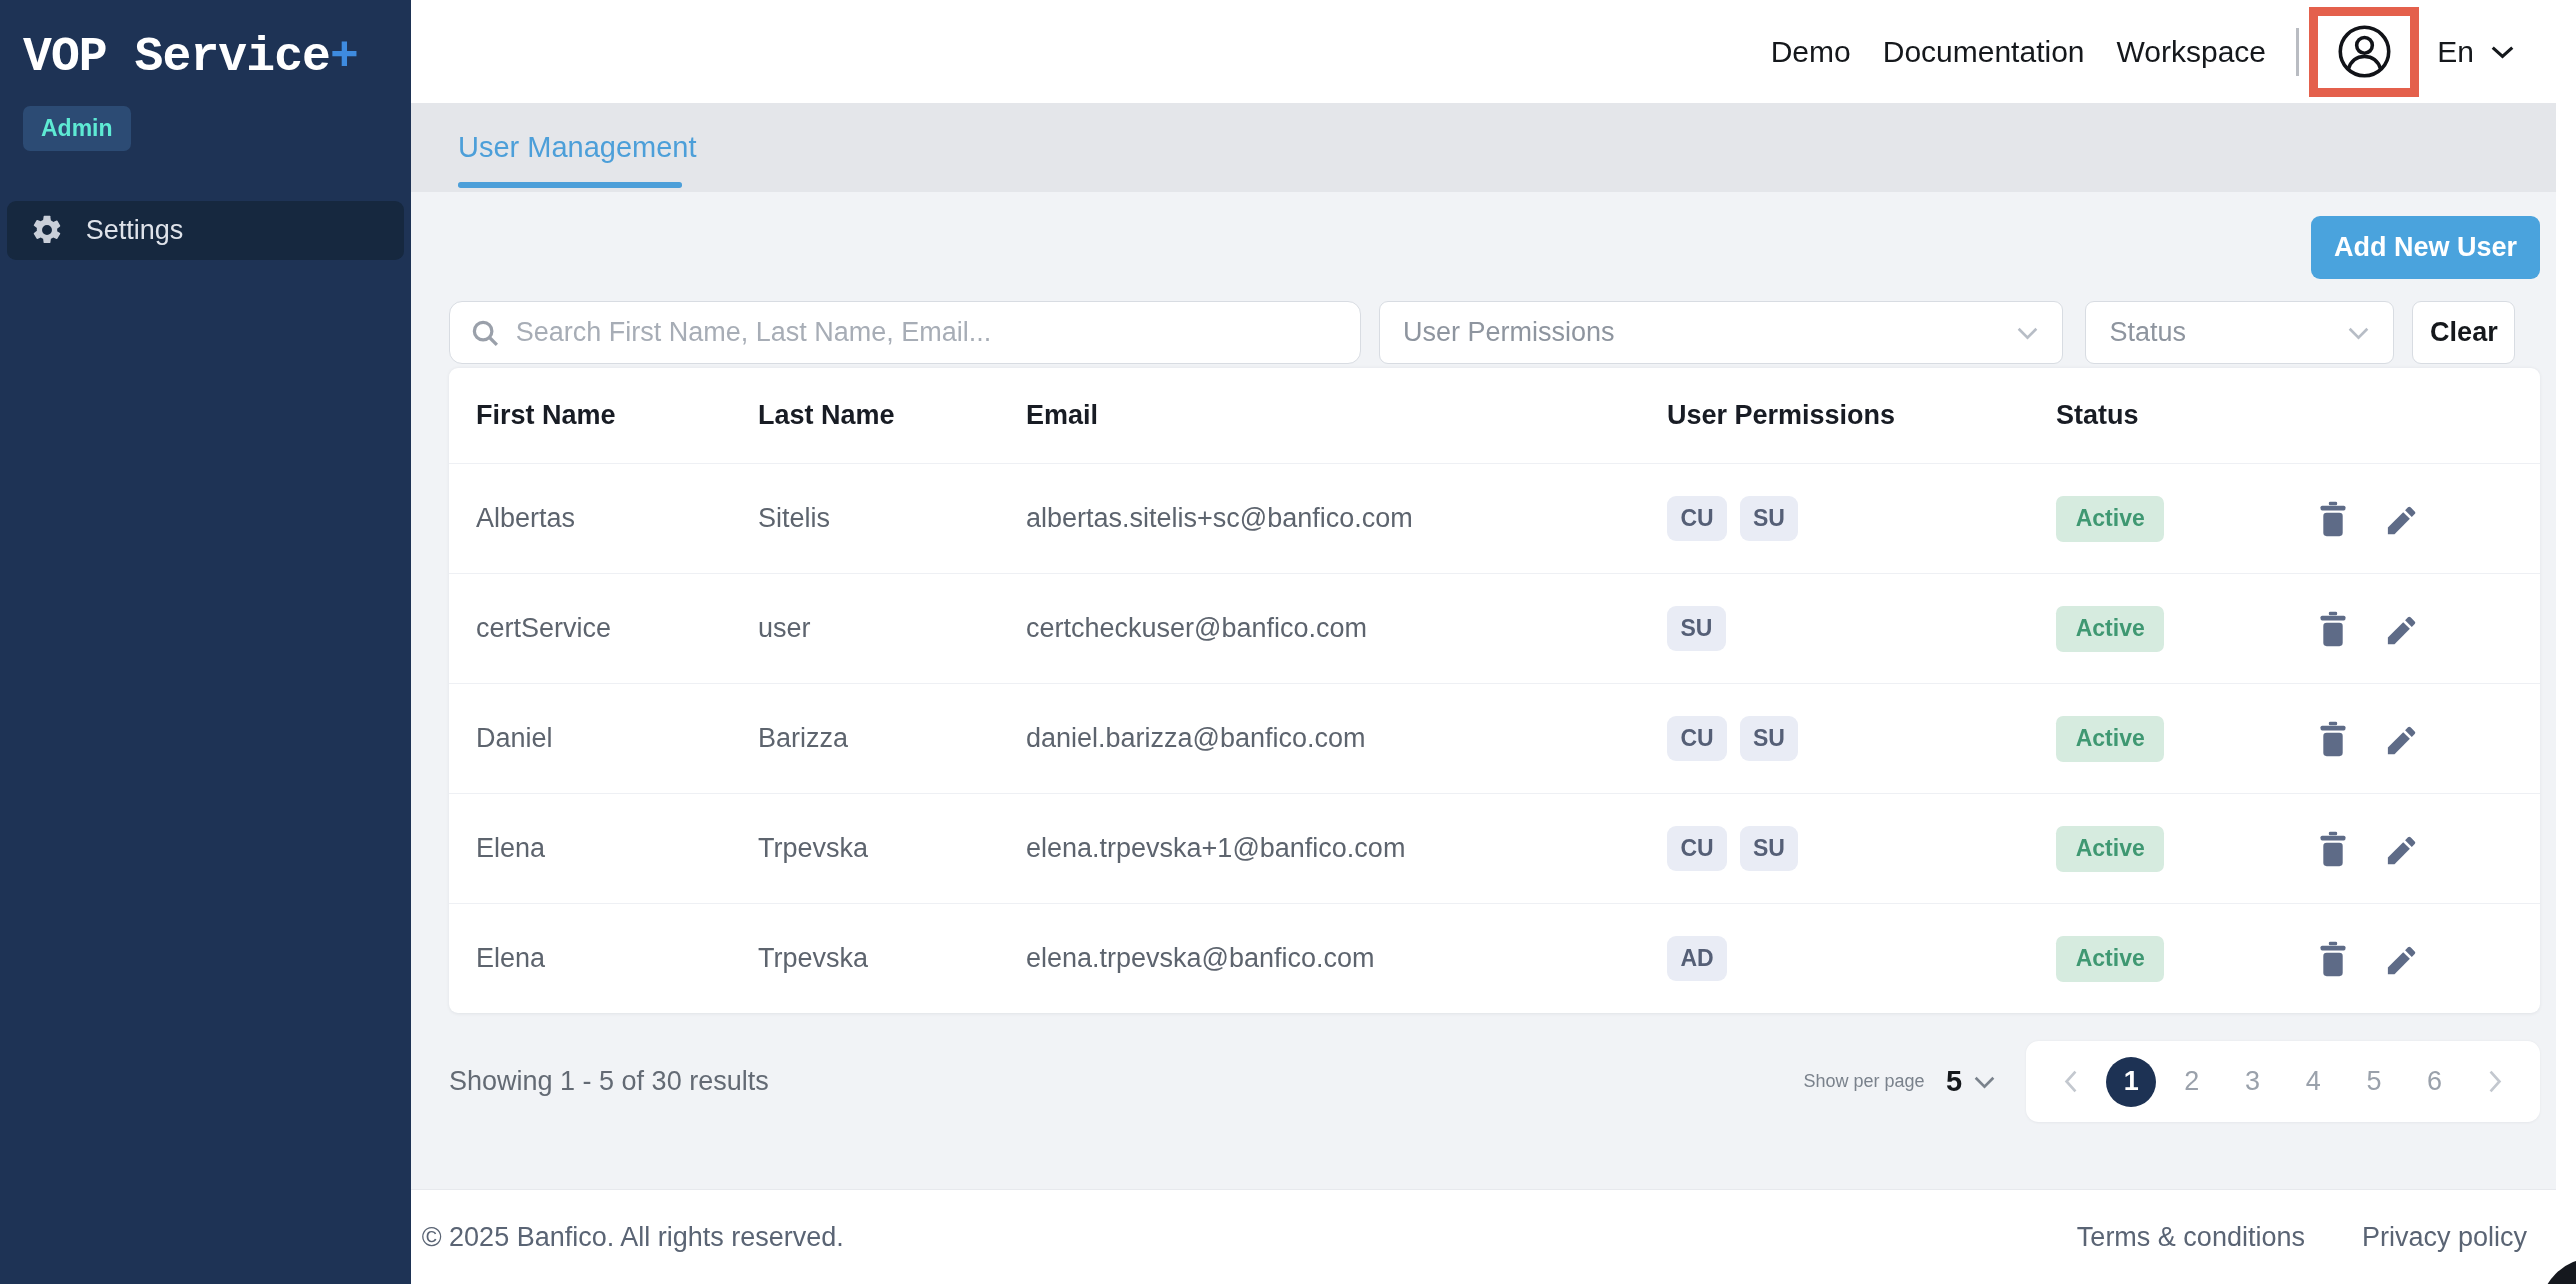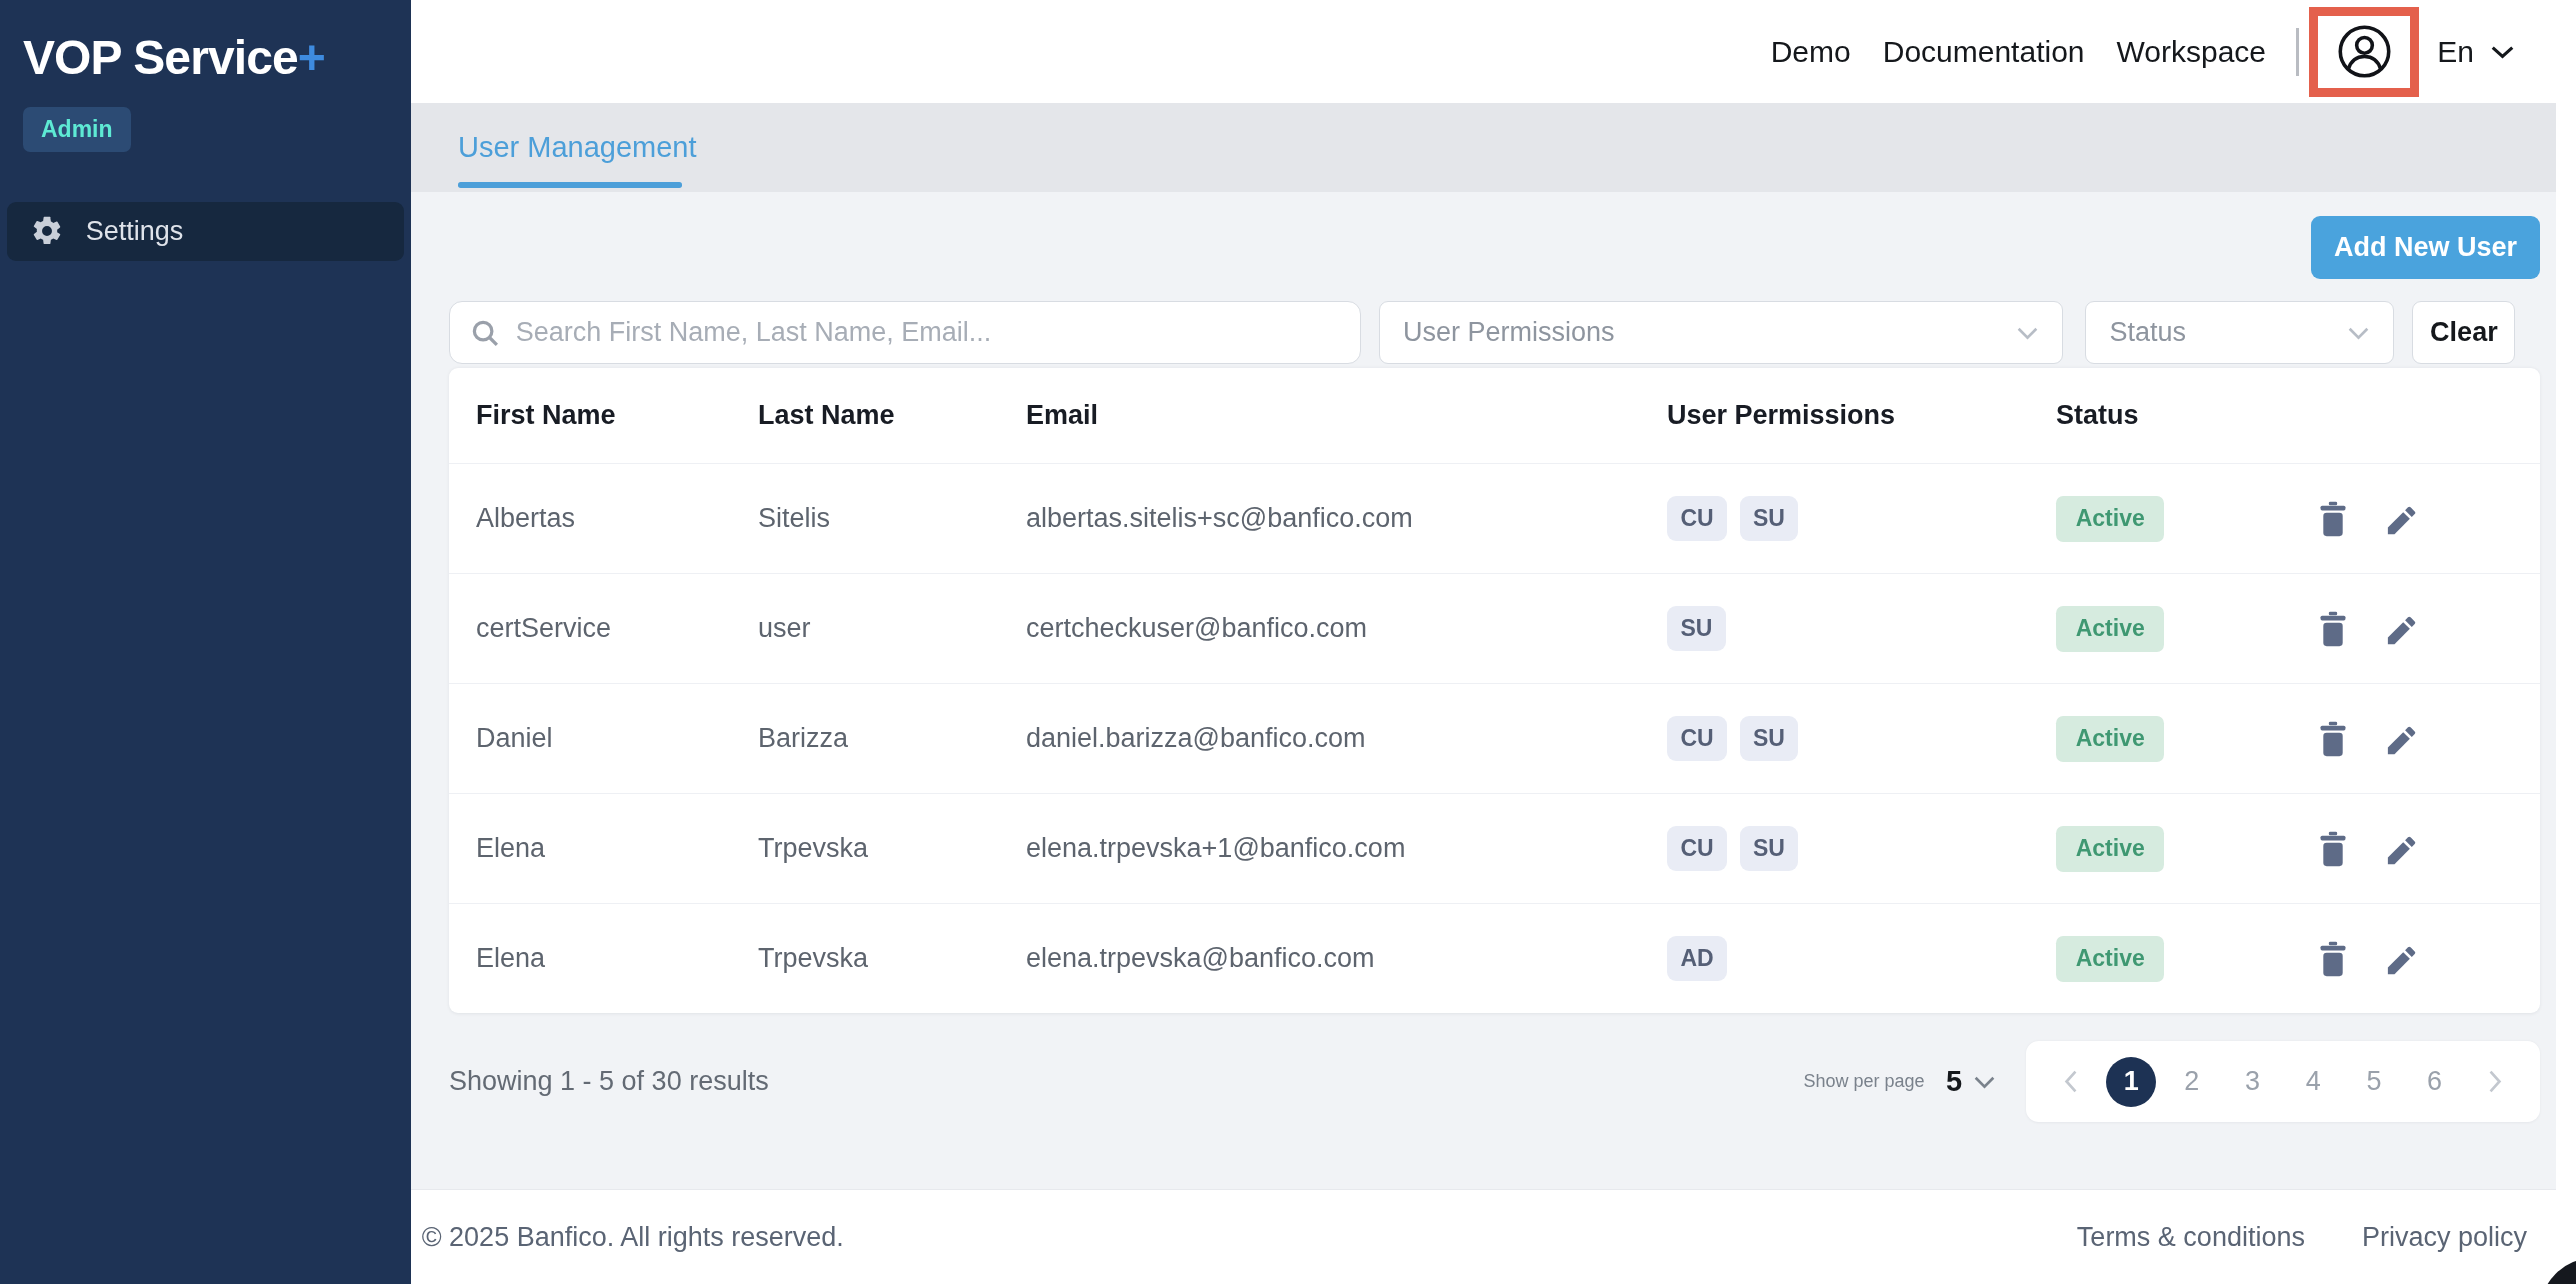--- a/index.html
+++ b/index.html
@@ -3,21 +3,21 @@
 <meta charset="utf-8">
 <style>
   * { box-sizing: border-box; margin: 0; padding: 0; }
   html,body { width:2576px; height:1284px; }
   body {
     font-family:"Liberation Sans", sans-serif;
     display:flex; overflow:hidden; background:#F1F3F6; position:relative;
   }
   
   .sidebar { width:411px; min-width:411px; background:#1E3355; position:relative; z-index:3; }
-  .logo { padding:30px 0 0 23px; font-size:48px; font-weight:800; color:#FFFFFF; letter-spacing:-0.9px; }
+  .logo { padding:30px 0 0 23px; font-size:48px; font-weight:800; color:#FFFFFF; letter-spacing:-0.9px;font-family:Liberation Mono, monospace; }
   .logo .plus { color:#3E8BDF; }
   .admin-badge { display:inline-block; margin:21.5px 0 0 23px; background:#2C4B74; color:#5eead4;
     font-size:23px; font-weight:700; padding:9px 18px; border-radius:7.2px; }
   .menu { margin-top:50px; }
   .menu-item { margin:0 7.2px; height:59px; background:#16283F; border-radius:9px;
     display:flex; align-items:center; padding-left:23px; gap:21.5px;
     color:#DFE3EA; font-size:27px; cursor:pointer; }
   .menu-item .gear { width:34px; height:34px; fill:#C9CFD9; }
 
   

